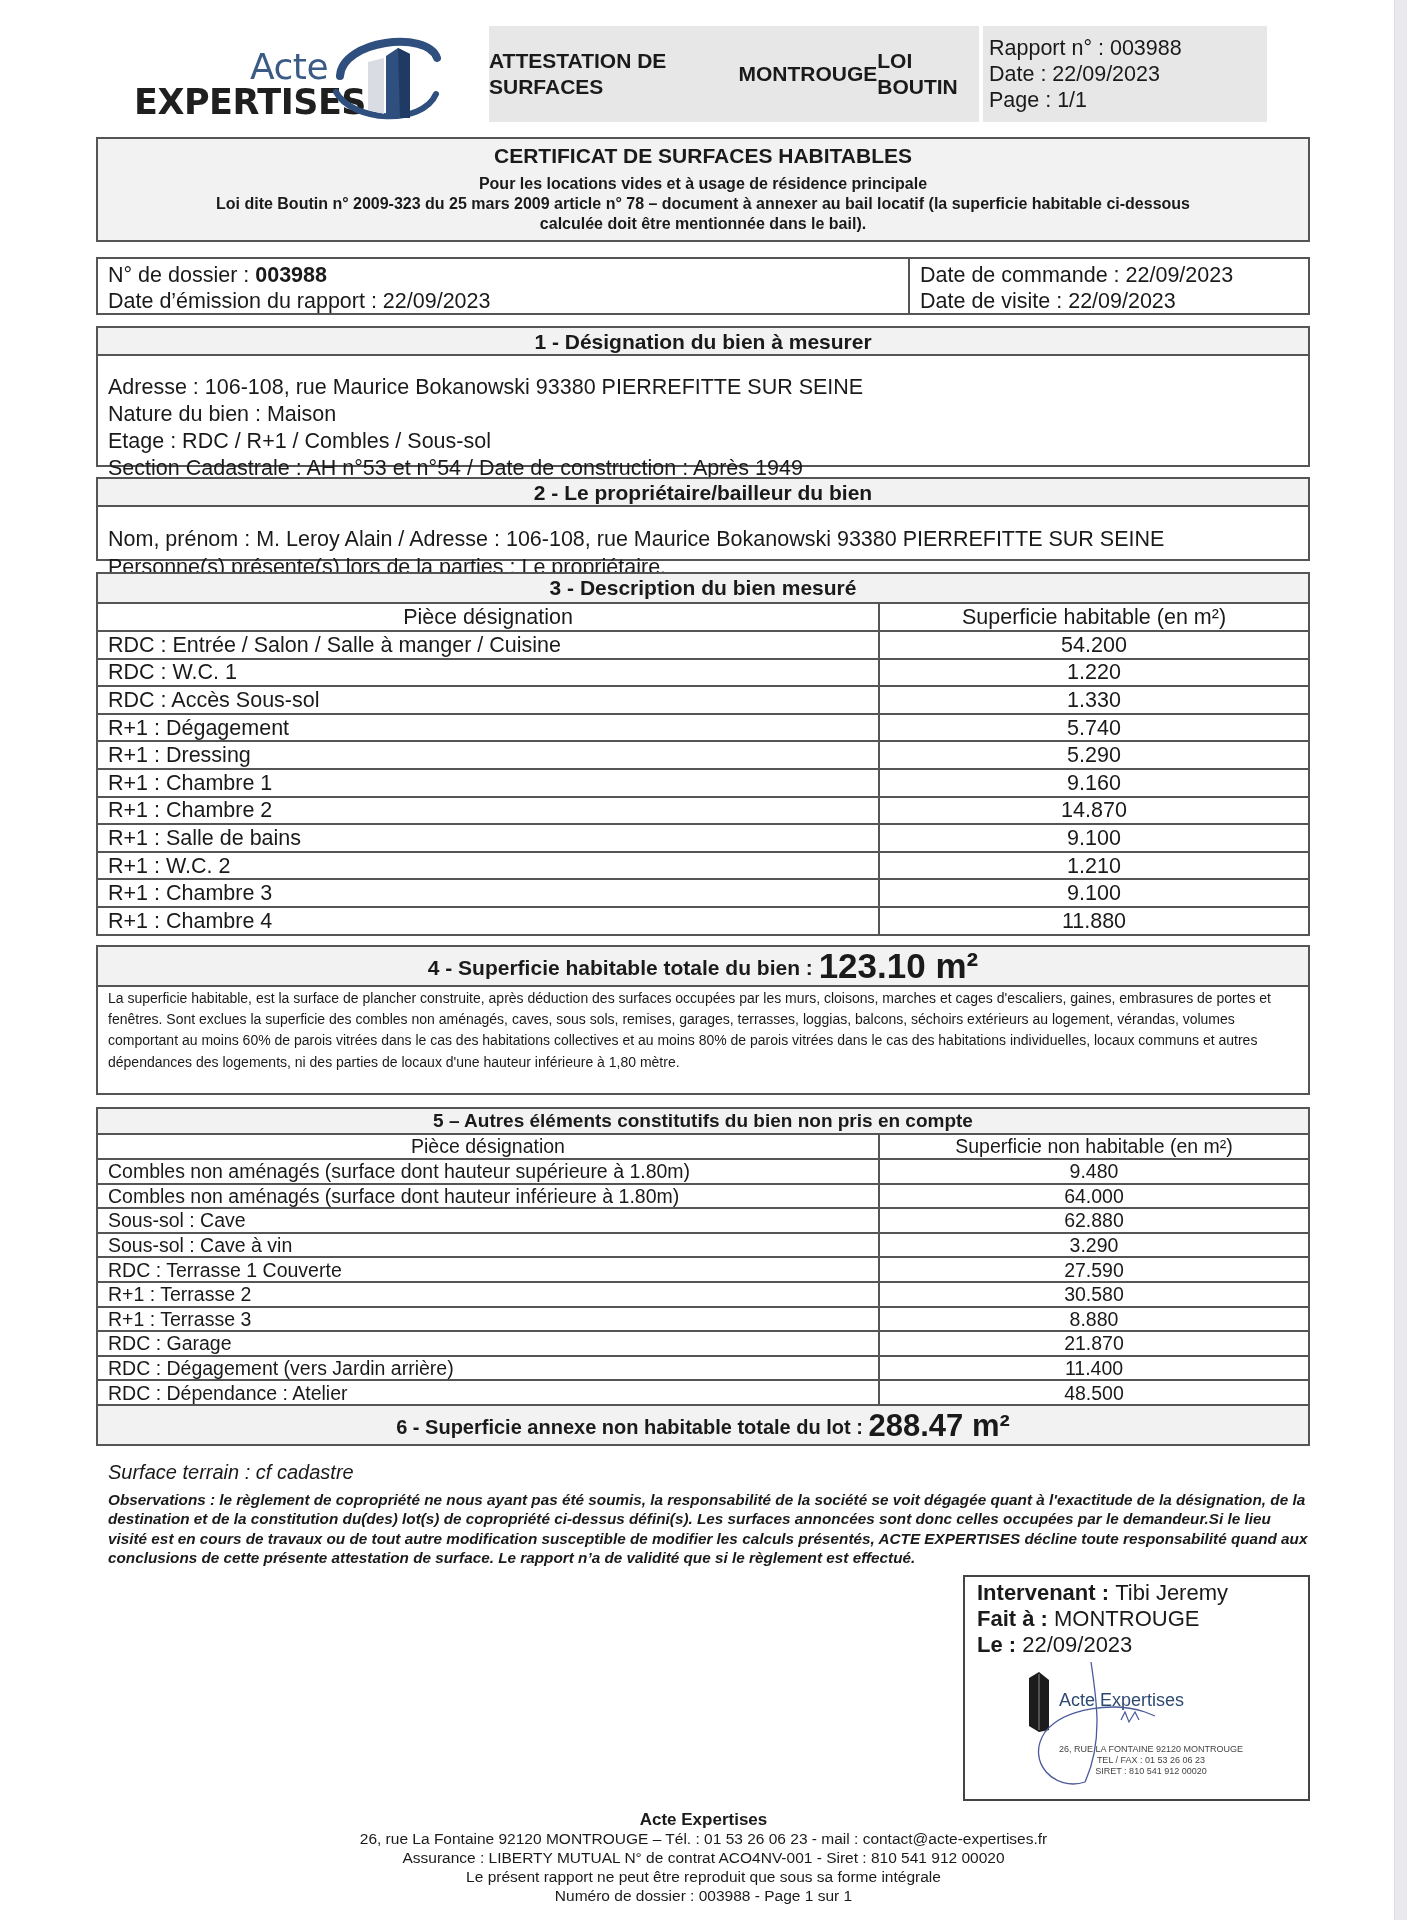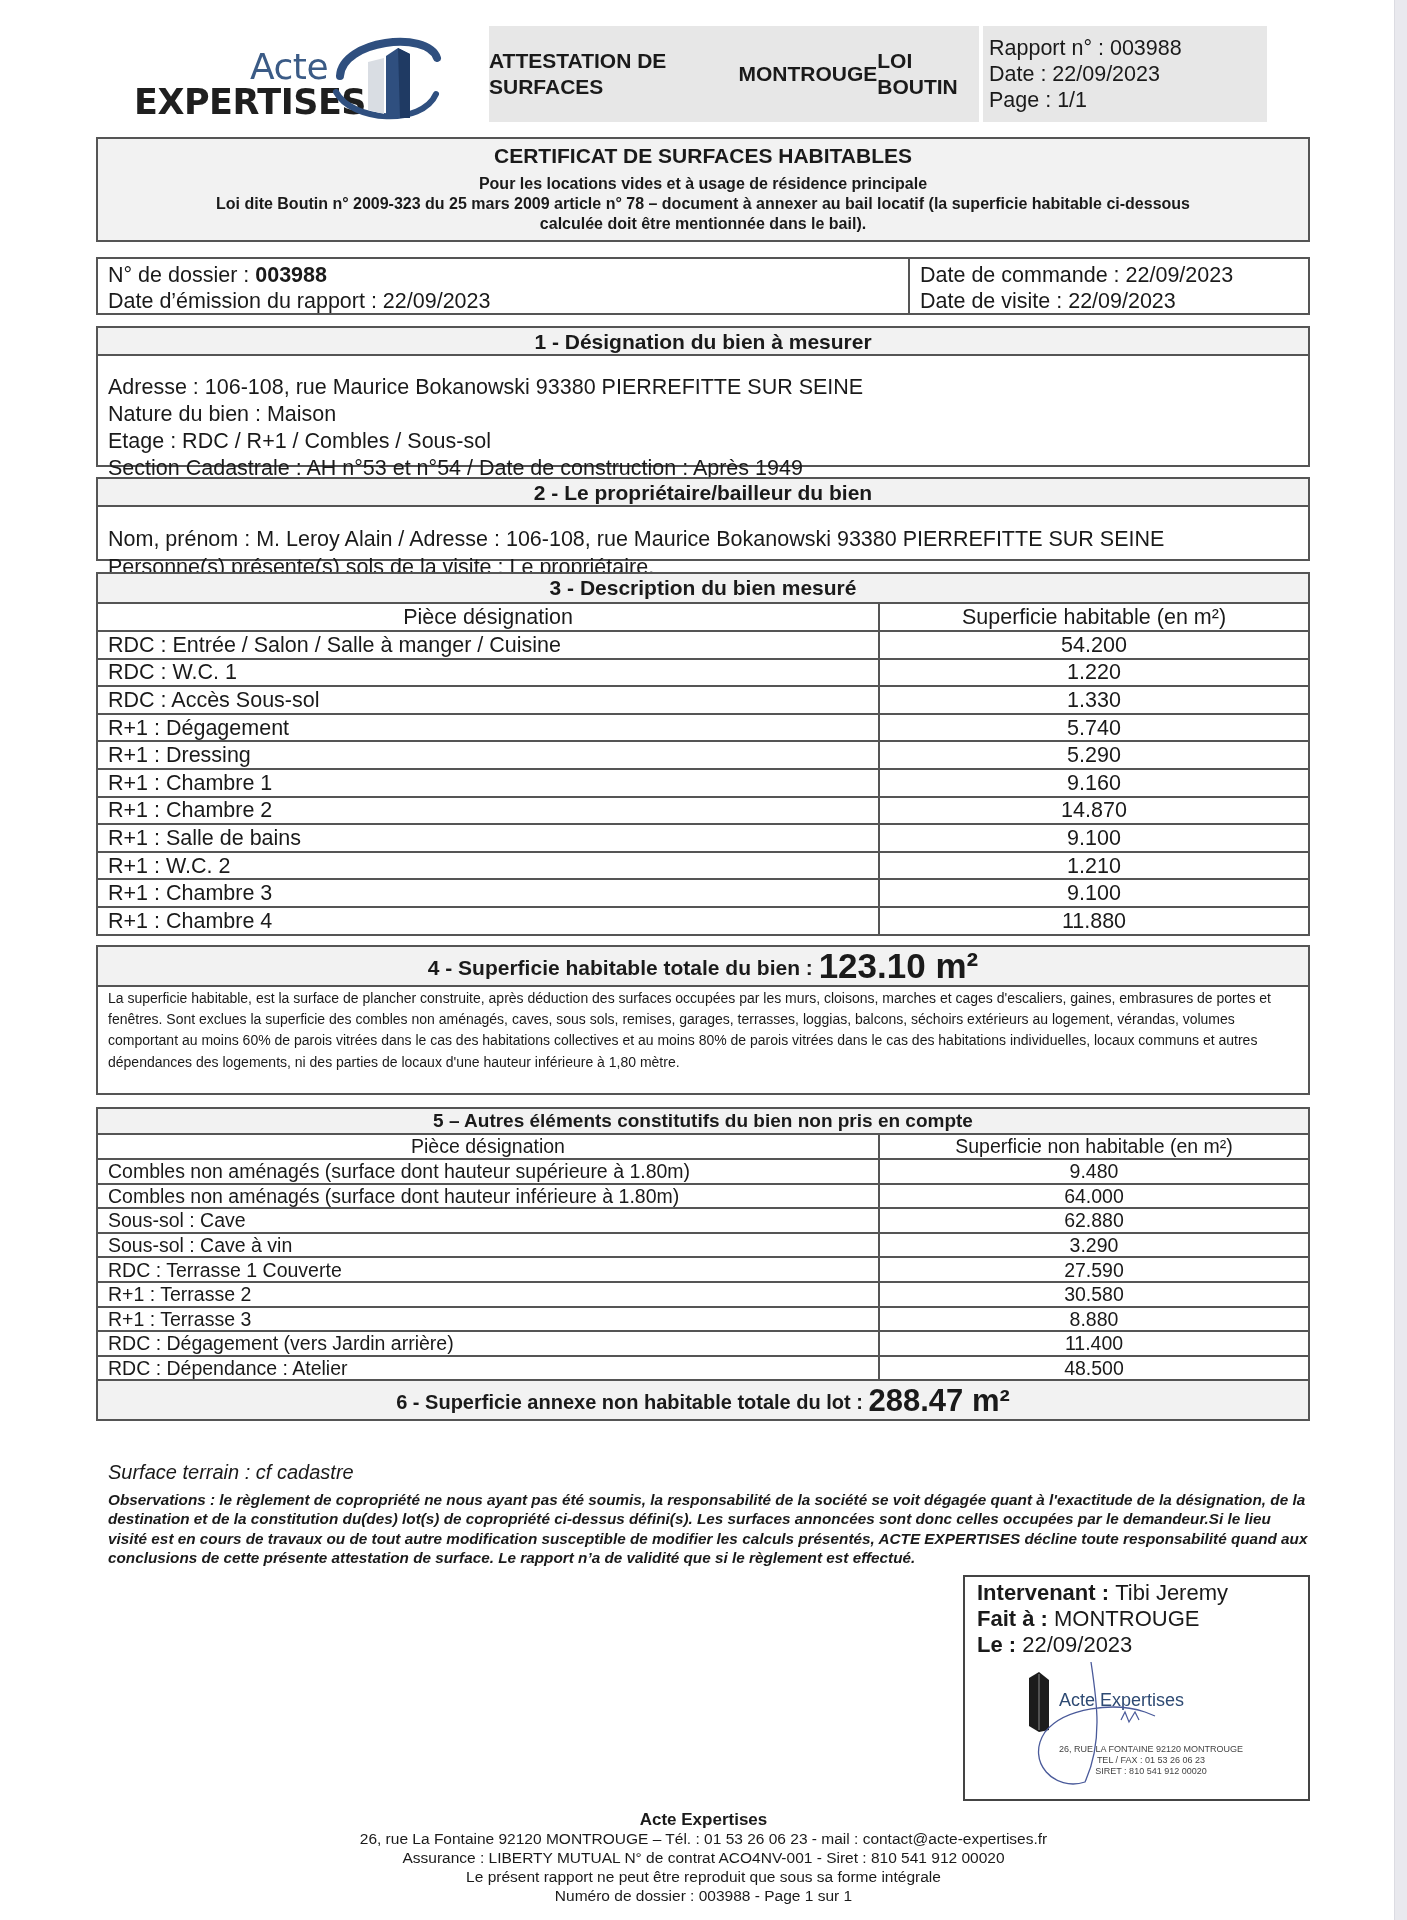--- a/index.html
+++ b/index.html
@@ -132,21 +132,21 @@
     <div>Nature du bien : Maison</div>
     <div>Etage : RDC / R+1 / Combles / Sous-sol</div>
     <div>Section Cadastrale : AH n°53 et n°54 / Date de construction : Après 1949</div>
   </div>
 </div>
 
 <div class="box s2">
   <div class="sec-head">2 - Le propriétaire/bailleur du bien</div>
   <div class="sec-body">
     <div>Nom, prénom : M. Leroy Alain / Adresse : 106-108, rue Maurice Bokanowski 93380 PIERREFITTE SUR SEINE</div>
-    <div>Personne(s) présente(s) sols de la visite : Le propriétaire.</div>
+    <div>Personne(s) présente(s) lors de la parties : Le propriétaire.</div>
   </div>
 </div>
 
 <div class="box s3">
   <div class="sec-head">3 -  Description du bien mesuré</div>
   <table class="tbl">
     <thead>
       <tr>
         <th class="col1">Pièce désignation</th>
         <th>Superficie habitable (en m²)</th>
@@ -238,20 +238,24 @@
           <td>RDC : Terrasse 1 Couverte</td>
           <td class="v">27.590</td>
         </tr>
         <tr>
           <td>R+1 : Terrasse 2</td>
           <td class="v">30.580</td>
         </tr>
         <tr>
           <td>R+1 : Terrasse 3</td>
           <td class="v">8.880</td>
+        </tr>
+        <tr>
+          <td>RDC : Garage</td>
+          <td class="v">21.870</td>
         </tr>
         <tr>
           <td>RDC : Dégagement (vers Jardin arrière)</td>
           <td class="v">11.400</td>
         </tr>
         <tr>
           <td>RDC : Dépendance : Atelier</td>
           <td class="v">48.500</td>
         </tr>
       </tbody>

